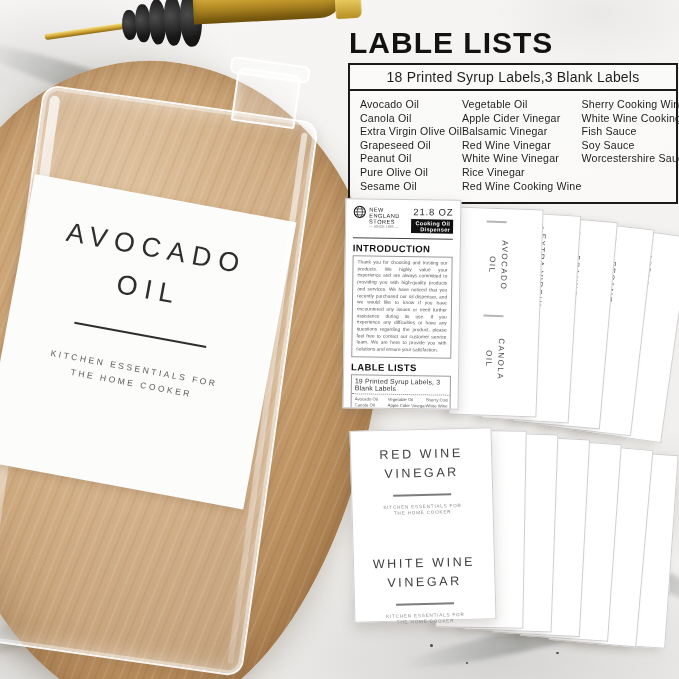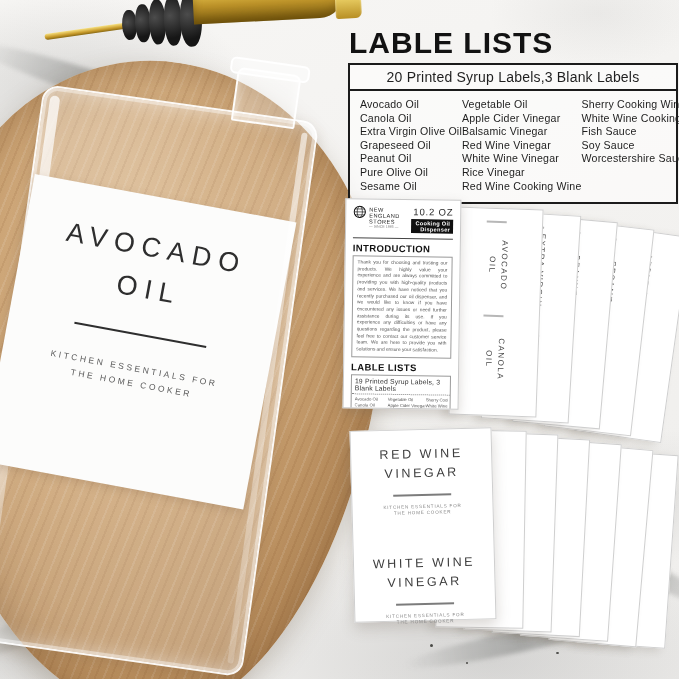--- a/index.html
+++ b/index.html
@@ -134,21 +134,21 @@
       <div class="title">AVOCADO
 OIL</div>
       <div class="rule"></div>
       <div class="sub">KITCHEN ESSENTIALS FOR
 THE HOME COOKER</div>
     </div>
   </div>
 
   <div class="panel-title">LABLE LISTS</div>
   <div class="panel-box">
-    <div class="hd">20 Printed Syrup Labels,3 Blank Labels</div>
+    <div class="hd">18 Printed Syrup Labels,3 Blank Labels</div>
     <div class="cols">
       <div class="col c1">
         <div>Avocado Oil</div>
         <div>Canola Oil</div>
         <div>Extra Virgin Olive Oil</div>
         <div>Grapeseed Oil</div>
         <div>Peanut Oil</div>
         <div>Pure Olive Oil</div>
         <div>Sesame Oil</div>
       </div>
@@ -239,21 +239,21 @@
         <ellipse cx="10" cy="10" rx="4" ry="8.6" fill="none" stroke="#111" stroke-width="1"></ellipse>
         <line x1="1.4" y1="10" x2="18.6" y2="10" stroke="#111" stroke-width="1"></line>
         <line x1="2.4" y1="5.5" x2="17.6" y2="5.5" stroke="#111" stroke-width="1"></line>
         <line x1="2.4" y1="14.5" x2="17.6" y2="14.5" stroke="#111" stroke-width="1"></line>
       </svg>
       <div>
         <div class="bname">NEW ENGLAND STORES</div>
         <div class="bsince">— SINCE 1985 —</div>
       </div>
       <div class="szwrap">
-        <div class="size">10.2 OZ</div>
+        <div class="size">21.8 OZ</div>
         <div class="badge">Cooking Oil Dispenser</div>
       </div>
     </div>
     <h3>INTRODUCTION</h3>
     <div class="ibox">Thank you for choosing and trusting our products. We highly value your experience and are always committed to providing you with high-quality products and services. We have noticed that you recently purchased our oil dispenser, and we would like to know if you have encountered any issues or need further assistance during its use. If you experience any difficulties or have any questions regarding the product, please feel free to contact our customer service team. We are here to provide you with solutions and ensure your satisfaction.</div>
     <h3>LABLE LISTS</h3>
     <div class="lbox">
       <div class="lhd">19 Printed Syrup Labels, 3 Blank Labels</div>
       <div class="lcols">
         <div class="lcol lc1">

